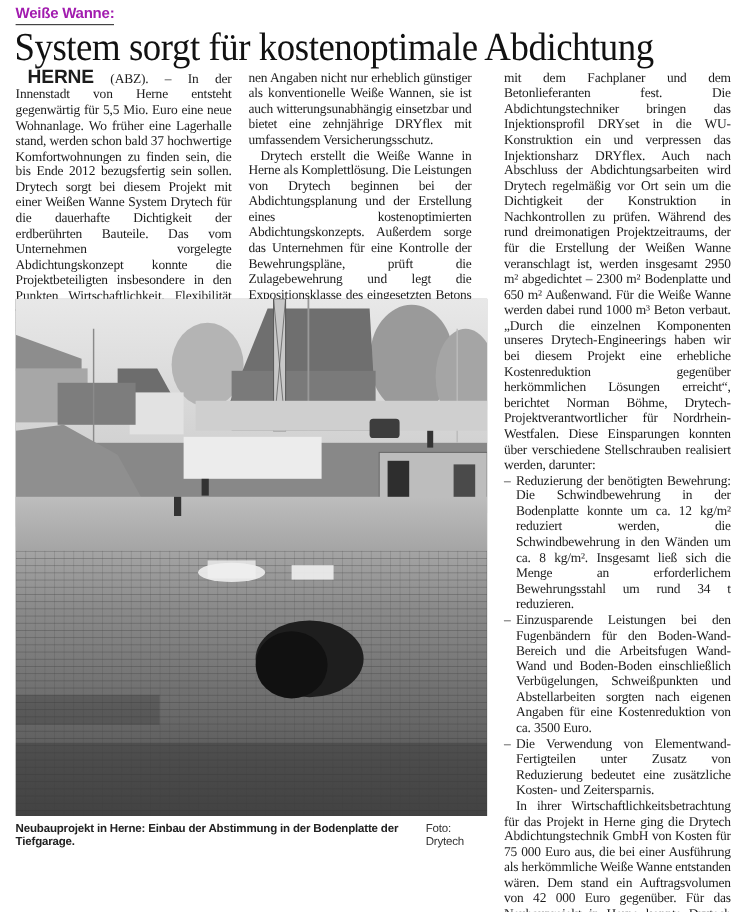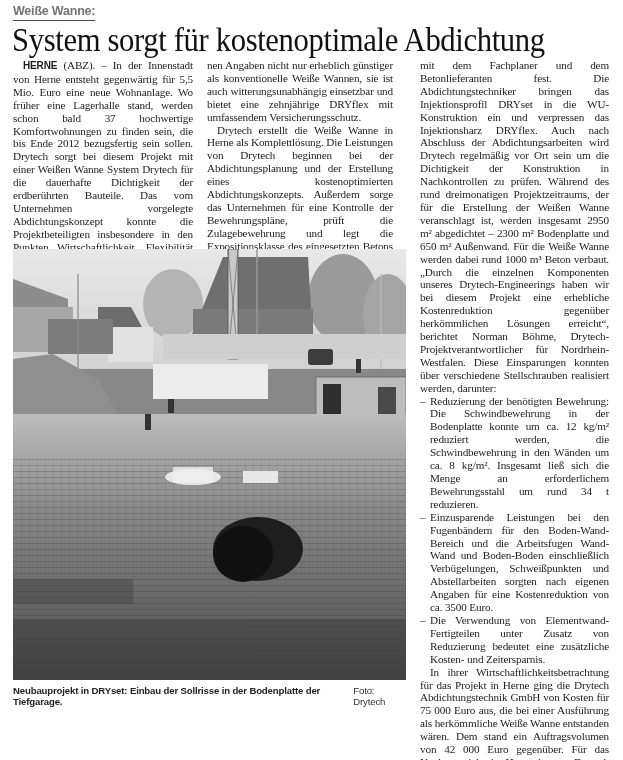--- a/index.html
+++ b/index.html
@@ -15,21 +15,21 @@
       color: #1a1a1a;
       font-family: "DejaVu Serif", "Liberation Serif", serif;
     }
     .kicker {
       position: absolute;
       left: 13px;
       top: 4px;
       font-family: "Liberation Sans", "DejaVu Sans", sans-serif;
       font-weight: bold;
       font-size: 12.5px;
-      color: #737373;
+      color: #a21caf;
       padding-bottom: 2px;
       border-bottom: 1px solid #444;
       letter-spacing: -0.2px;
     }
     .headline {
       position: absolute;
       left: 12px;
       top: 22px;
       margin: 0;
       font-family: "Liberation Serif", "DejaVu Serif", serif;
@@ -56,21 +56,21 @@
       margin: 0;
       text-indent: 10px;
     }
     .col p.noindent { text-indent: 0; }
     .col1 { left: 13px; top: 59px; width: 180px; }
     .col2 { left: 207px; top: 59px; width: 186px; }
     .col3 { left: 420px; top: 59px; width: 189px; }
     .dateline-city {
       font-family: "Liberation Sans", "DejaVu Sans", sans-serif;
       font-weight: bold;
-      font-size: 10px;
+      font-size: 16px;
     }
     .col3 ul {
       list-style: none;
       margin: 0;
       padding: 0;
     }
     .col3 li {
       position: relative;
       padding-left: 10px;
     }
@@ -197,16 +197,16 @@
       <rect x="0" y="370" width="393" height="61" fill="#3a3a3a" opacity="0.45"></rect>
       <rect x="0" y="330" width="120" height="25" fill="#333" opacity="0.3"></rect>
 
       <rect x="132" y="165" width="6" height="16" fill="#333"></rect>
       <rect x="155" y="150" width="6" height="14" fill="#333"></rect>
       <rect x="343" y="110" width="5" height="14" fill="#333"></rect>
     </svg>
   </div>
 
   <div class="caption">
-    <span class="cap-text">Neubauprojekt in DRYset: Einbau der Sollrisse in der Bodenplatte der Tiefgarage.</span>
+    <span class="cap-text">Neubauprojekt in Herne: Einbau der Abstimmung in der Bodenplatte der Tiefgarage.</span>
     <span class="credit">Foto: Drytech</span>
   </div>
 </div>
 
 </body></html>

